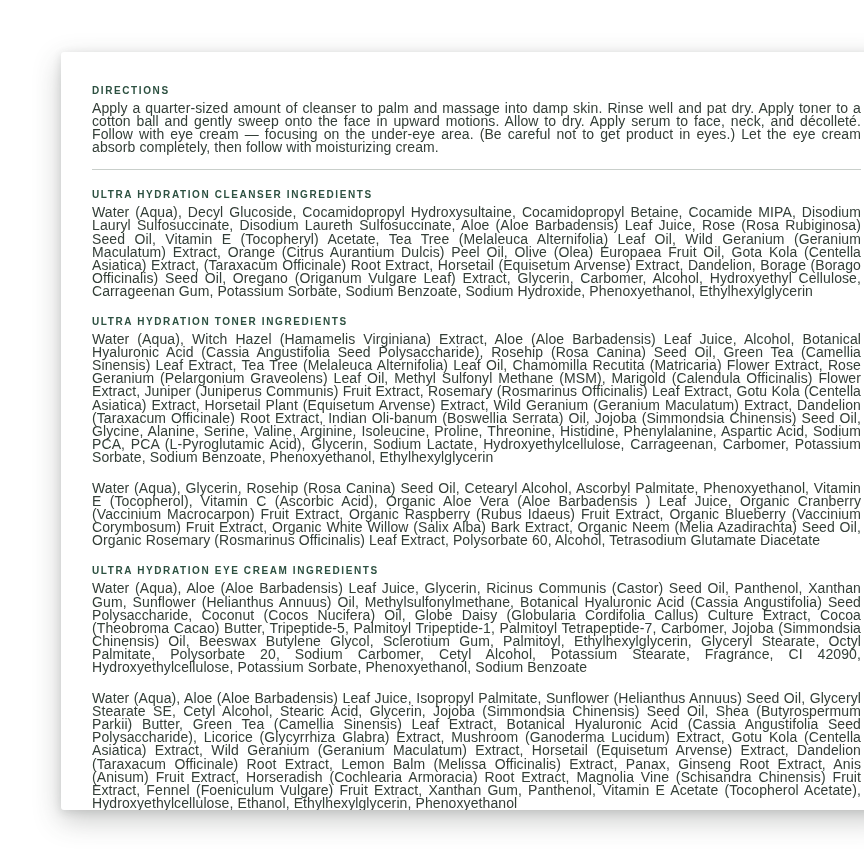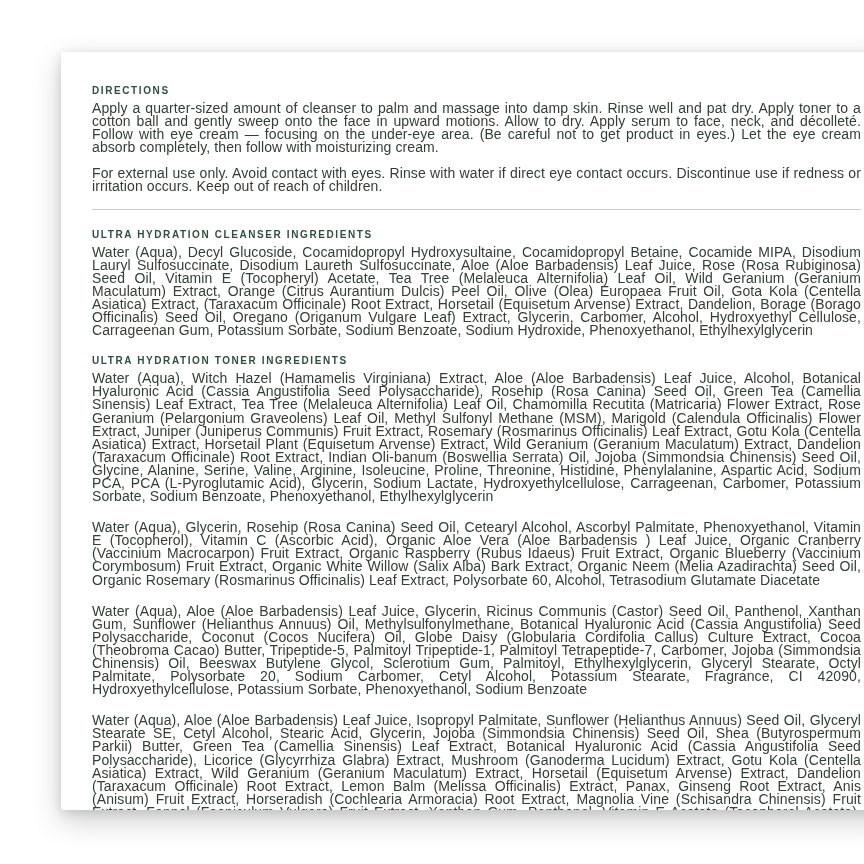--- a/index.html
+++ b/index.html
@@ -47,40 +47,40 @@
   .ingredient-section{margin-bottom:18px;}
 </style>
 </head>
 <body>
 
 <div class="card">
 
   <section class="directions">
     <h2 class="section-heading">DIRECTIONS</h2>
     <p class="body-text">Apply a quarter-sized amount of cleanser to palm and massage into damp skin. Rinse well and pat dry. Apply toner to a cotton ball and gently sweep onto the face in upward motions. Allow to dry. Apply serum to face, neck, and décolleté. Follow with eye cream — focusing on the under-eye area. (Be careful not to get product in eyes.) Let the eye cream absorb completely, then follow with moisturizing cream.</p>
-    <p class="body-text">For external use only. Avoid contact with eyes. Rinse with water if direct eye contact occurs. Discontinue use if redness or irritation occurs. Keep out of reach of children.</p>
   </section>
 
   <hr class="divider">
 
   <section class="ingredient-section">
     <h2 class="section-heading">ULTRA HYDRATION CLEANSER INGREDIENTS</h2>
     <p class="body-text">Water (Aqua), Decyl Glucoside, Cocamidopropyl Hydroxysultaine, Cocamidopropyl Betaine, Cocamide MIPA, Disodium Lauryl Sulfosuccinate, Disodium Laureth Sulfosuccinate, Aloe (Aloe Barbadensis) Leaf Juice, Rose (Rosa Rubiginosa) Seed Oil, Vitamin E (Tocopheryl) Acetate, Tea Tree (Melaleuca Alternifolia) Leaf Oil, Wild Geranium (Geranium Maculatum) Extract, Orange (Citrus Aurantium Dulcis) Peel Oil, Olive (Olea) Europaea Fruit Oil, Gota Kola (Centella Asiatica) Extract, (Taraxacum Officinale) Root Extract, Horsetail (Equisetum Arvense) Extract, Dandelion, Borage (Borago Officinalis) Seed Oil, Oregano (Origanum Vulgare Leaf) Extract, Glycerin, Carbomer, Alcohol, Hydroxyethyl Cellulose, Carrageenan Gum, Potassium Sorbate, Sodium Benzoate, Sodium Hydroxide, Phenoxyethanol, Ethylhexylglycerin</p>
   </section>
 
   <section class="ingredient-section">
     <h2 class="section-heading">ULTRA HYDRATION TONER INGREDIENTS</h2>
     <p class="body-text">Water (Aqua), Witch Hazel (Hamamelis Virginiana) Extract, Aloe (Aloe Barbadensis) Leaf Juice, Alcohol, Botanical Hyaluronic Acid (Cassia Angustifolia Seed Polysaccharide), Rosehip (Rosa Canina) Seed Oil, Green Tea (Camellia Sinensis) Leaf Extract, Tea Tree (Melaleuca Alternifolia) Leaf Oil, Chamomilla Recutita (Matricaria) Flower Extract, Rose Geranium (Pelargonium Graveolens) Leaf Oil, Methyl Sulfonyl Methane (MSM), Marigold (Calendula Officinalis) Flower Extract, Juniper (Juniperus Communis) Fruit Extract, Rosemary (Rosmarinus Officinalis) Leaf Extract, Gotu Kola (Centella Asiatica) Extract, Horsetail Plant (Equisetum Arvense) Extract, Wild Geranium (Geranium Maculatum) Extract, Dandelion (Taraxacum Officinale) Root Extract, Indian Oli-banum (Boswellia Serrata) Oil, Jojoba (Simmondsia Chinensis) Seed Oil, Glycine, Alanine, Serine, Valine, Arginine, Isoleucine, Proline, Threonine, Histidine, Phenylalanine, Aspartic Acid, Sodium PCA, PCA (L-Pyroglutamic Acid), Glycerin, Sodium Lactate, Hydroxyethylcellulose, Carrageenan, Carbomer, Potassium Sorbate, Sodium Benzoate, Phenoxyethanol, Ethylhexylglycerin</p>
   </section>
 
   <section class="ingredient-section">
     <p class="body-text">Water (Aqua), Glycerin, Rosehip (Rosa Canina) Seed Oil, Cetearyl Alcohol, Ascorbyl Palmitate, Phenoxyethanol, Vitamin E (Tocopherol), Vitamin C (Ascorbic Acid), Organic Aloe Vera (Aloe Barbadensis ) Leaf Juice, Organic Cranberry (Vaccinium Macrocarpon) Fruit Extract, Organic Raspberry (Rubus Idaeus) Fruit Extract, Organic Blueberry (Vaccinium Corymbosum) Fruit Extract, Organic White Willow (Salix Alba) Bark Extract, Organic Neem (Melia Azadirachta) Seed Oil, Organic Rosemary (Rosmarinus Officinalis) Leaf Extract, Polysorbate 60, Alcohol, Tetrasodium Glutamate Diacetate</p>
   </section>
 
   <section class="ingredient-section">
+    <h2 class="section-heading">ULTRA HYDRATION EYE CREAM INGREDIENTS</h2>
     <p class="body-text">Water (Aqua), Aloe (Aloe Barbadensis) Leaf Juice, Glycerin, Ricinus Communis (Castor) Seed Oil, Panthenol, Xanthan Gum, Sunflower (Helianthus Annuus) Oil, Methylsulfonylmethane, Botanical Hyaluronic Acid (Cassia Angustifolia) Seed Polysaccharide, Coconut (Cocos Nucifera) Oil, Globe Daisy (Globularia Cordifolia Callus) Culture Extract, Cocoa (Theobroma Cacao) Butter, Tripeptide-5, Palmitoyl Tripeptide-1, Palmitoyl Tetrapeptide-7, Carbomer, Jojoba (Simmondsia Chinensis) Oil, Beeswax Butylene Glycol, Sclerotium Gum, Palmitoyl, Ethylhexylglycerin, Glyceryl Stearate, Octyl Palmitate, Polysorbate 20, Sodium Carbomer, Cetyl Alcohol, Potassium Stearate, Fragrance, CI 42090, Hydroxyethylcellulose, Potassium Sorbate, Phenoxyethanol, Sodium Benzoate</p>
   </section>
 
   <section class="ingredient-section">
     <p class="body-text">Water (Aqua), Aloe (Aloe Barbadensis) Leaf Juice, Isopropyl Palmitate, Sunflower (Helianthus Annuus) Seed Oil, Glyceryl Stearate SE, Cetyl Alcohol, Stearic Acid, Glycerin, Jojoba (Simmondsia Chinensis) Seed Oil, Shea (Butyrospermum Parkii) Butter, Green Tea (Camellia Sinensis) Leaf Extract, Botanical Hyaluronic Acid (Cassia Angustifolia Seed Polysaccharide), Licorice (Glycyrrhiza Glabra) Extract, Mushroom (Ganoderma Lucidum) Extract, Gotu Kola (Centella Asiatica) Extract, Wild Geranium (Geranium Maculatum) Extract, Horsetail (Equisetum Arvense) Extract, Dandelion (Taraxacum Officinale) Root Extract, Lemon Balm (Melissa Officinalis) Extract, Panax, Ginseng Root Extract, Anis (Anisum) Fruit Extract, Horseradish (Cochlearia Armoracia) Root Extract, Magnolia Vine (Schisandra Chinensis) Fruit Extract, Fennel (Foeniculum Vulgare) Fruit Extract, Xanthan Gum, Panthenol, Vitamin E Acetate (Tocopherol Acetate), Hydroxyethylcellulose, Ethanol, Ethylhexylglycerin, Phenoxyethanol</p>
   </section>
 
 </div>
 
 </body></html>

